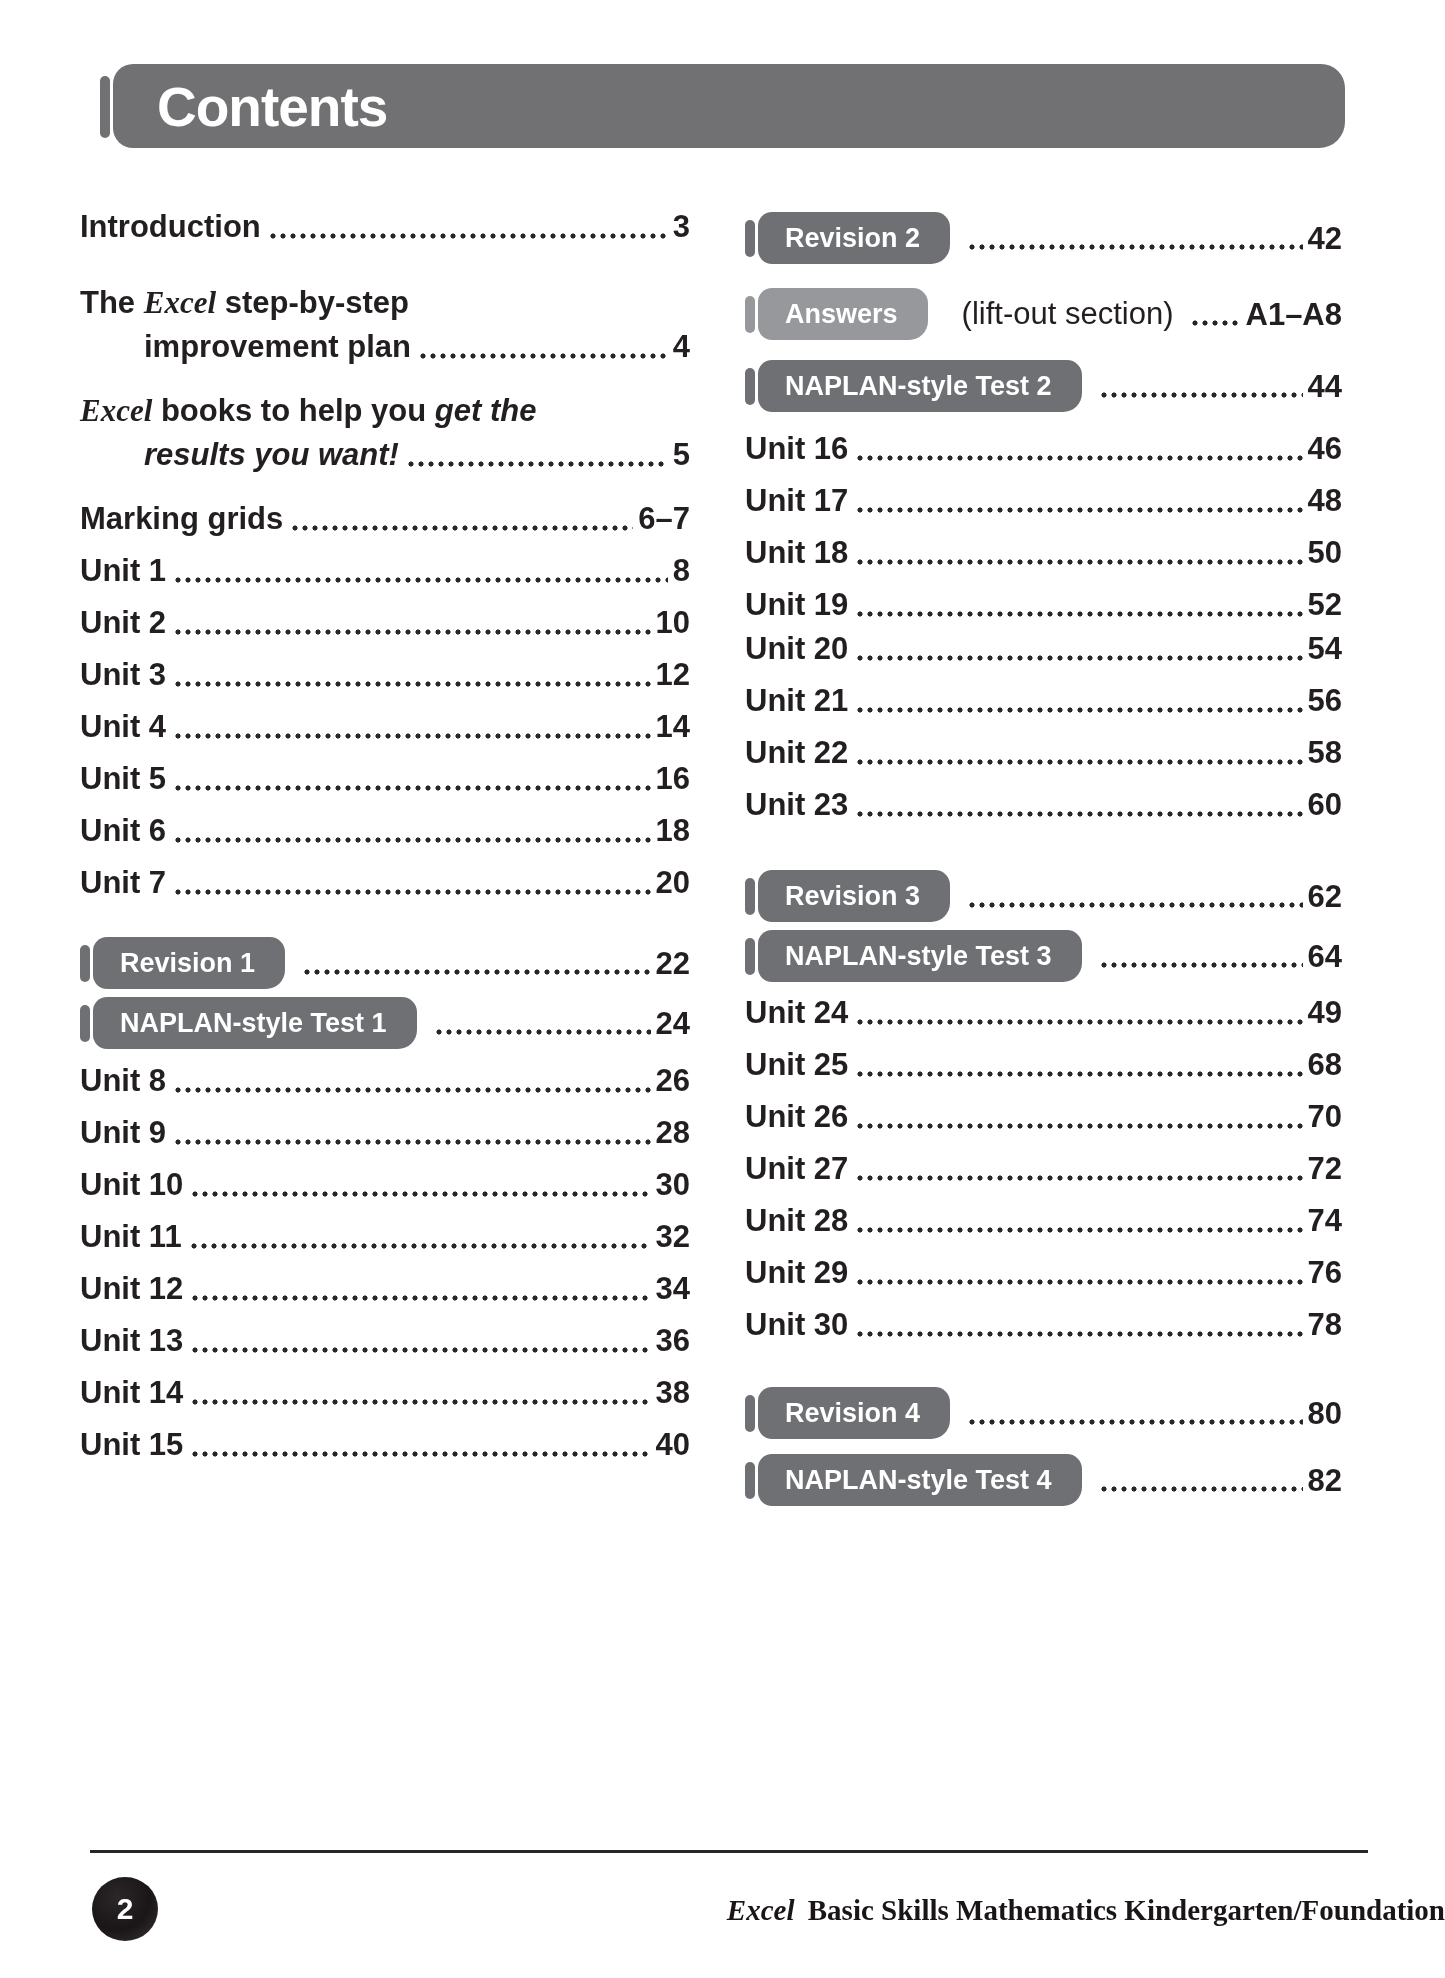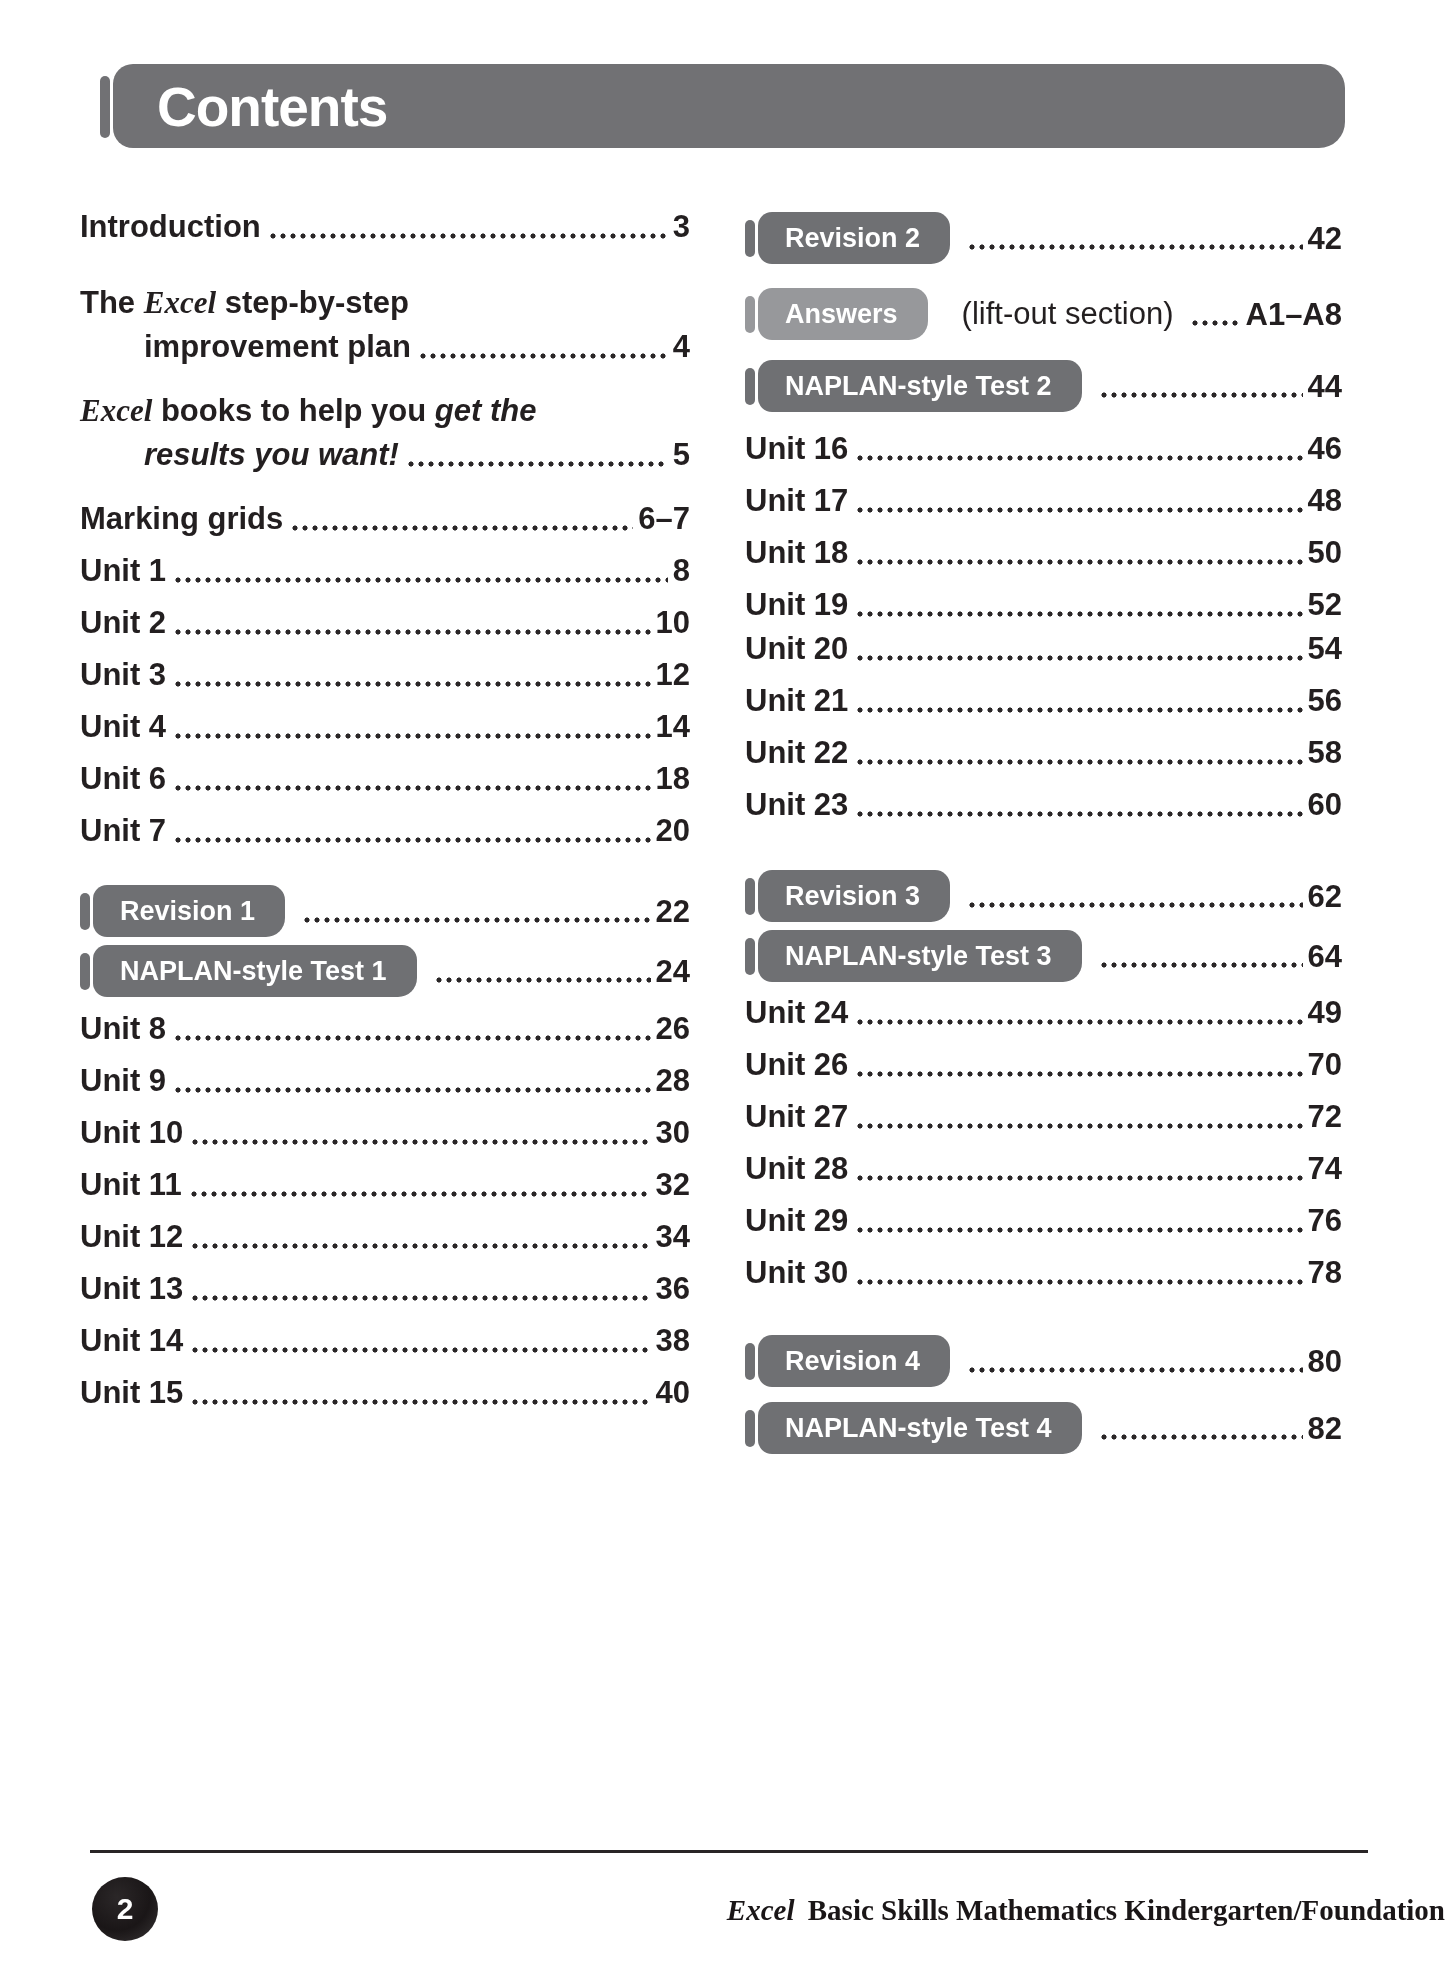--- a/index.html
+++ b/index.html
@@ -124,20 +124,25 @@
       <span class="lbl">Unit 3</span>
         <span class="dots"></span>
         <span class="pg">12</span>
     </div>
     <div class="toc-row" style="margin-top:8px">
       <span class="lbl">Unit 4</span>
         <span class="dots"></span>
         <span class="pg">14</span>
     </div>
     <div class="toc-row" style="margin-top:8px">
+      <span class="lbl">Unit 5</span>
+        <span class="dots"></span>
+        <span class="pg">16</span>
+    </div>
+    <div class="toc-row" style="margin-top:8px">
       <span class="lbl">Unit 6</span>
         <span class="dots"></span>
         <span class="pg">18</span>
     </div>
     <div class="toc-row" style="margin-top:8px">
       <span class="lbl">Unit 7</span>
         <span class="dots"></span>
         <span class="pg">20</span>
     </div>
 
@@ -267,20 +272,25 @@
       <span class="dots"></span>
       <span class="pg">64</span>
     </div>
 
     <div class="toc-row" style="margin-top:9px">
       <span class="lbl">Unit 24</span>
         <span class="dots"></span>
         <span class="pg">49</span>
     </div>
     <div class="toc-row" style="margin-top:8px">
+      <span class="lbl">Unit 25</span>
+        <span class="dots"></span>
+        <span class="pg">68</span>
+    </div>
+    <div class="toc-row" style="margin-top:8px">
       <span class="lbl">Unit 26</span>
         <span class="dots"></span>
         <span class="pg">70</span>
     </div>
     <div class="toc-row" style="margin-top:8px">
       <span class="lbl">Unit 27</span>
         <span class="dots"></span>
         <span class="pg">72</span>
     </div>
     <div class="toc-row" style="margin-top:8px">

